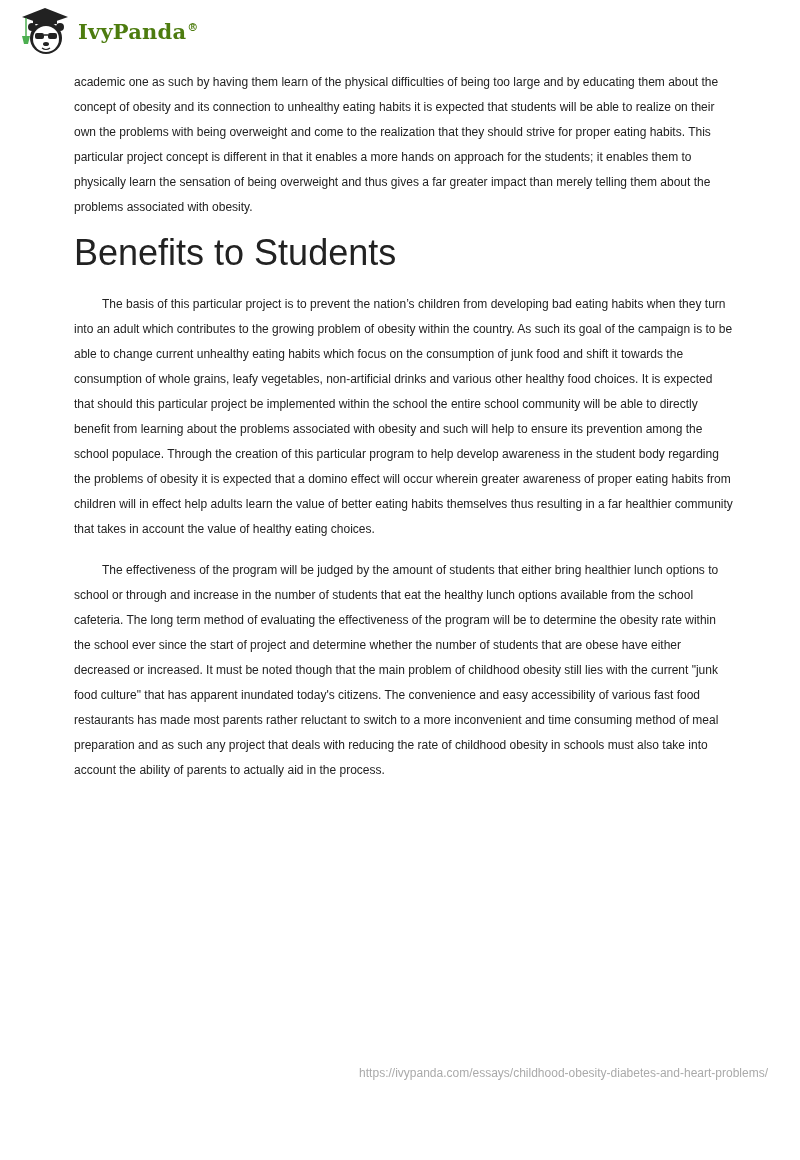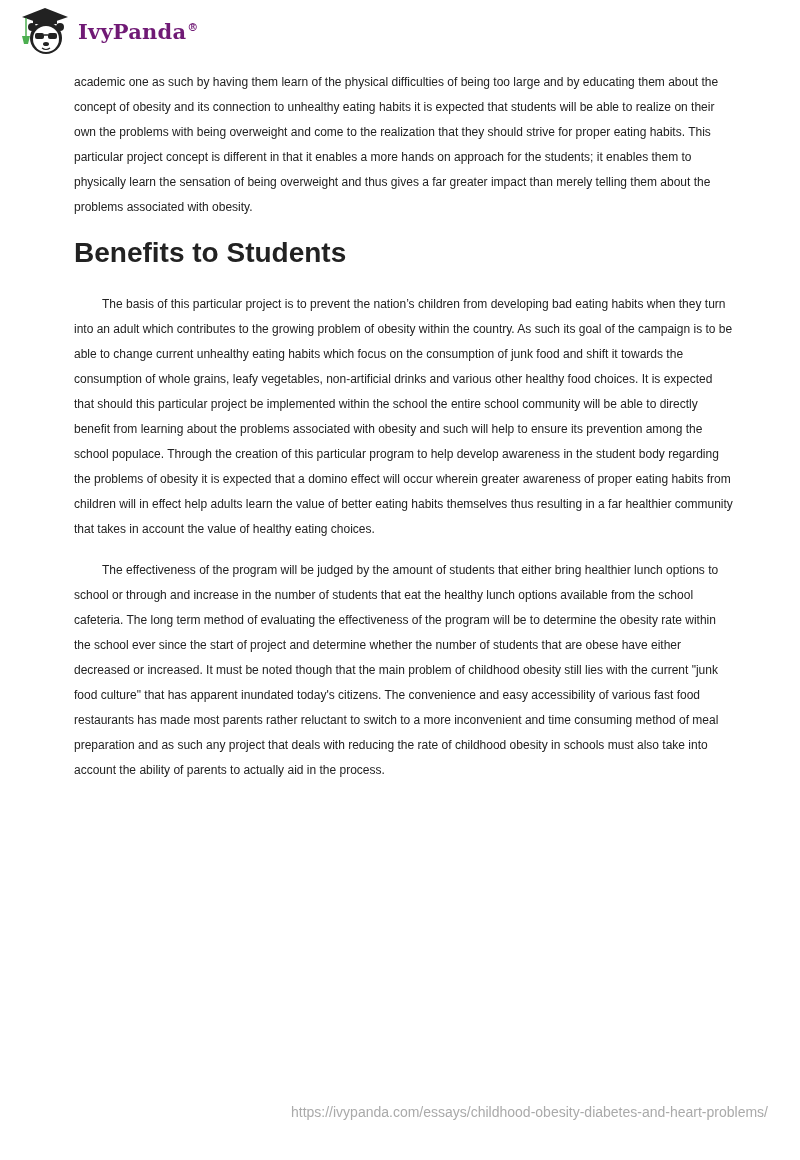--- a/index.html
+++ b/index.html
@@ -1,27 +1,27 @@
 <!DOCTYPE html>
 <html><head>
 <meta charset="utf-8">
 <style>
   html, body { margin:0; padding:0; background:#ffffff; }
   body { width:800px; height:1160px; position:relative; overflow:hidden; font-family:"Liberation Sans", sans-serif; color:#222; }
   .header { position:absolute; left:0; top:0; width:800px; height:62px; }
   .logo { position:absolute; left:18px; top:6px; display:flex; align-items:center; }
   .logo svg { width:54px; height:50px; }
-  .logo-text { font-family:"DejaVu Serif", serif; font-weight:bold; font-size:21px; color:#701a75; margin-left:6px; letter-spacing:0.2px; }
+  .logo-text { font-family:"DejaVu Serif", serif; font-weight:bold; font-size:21px; color:#4d7c0f; margin-left:6px; letter-spacing:0.2px; }
   .logo-text sup { font-size:11px; font-weight:bold; vertical-align:super; margin-left:1px; }
   .doc-title { position:absolute; right:32px; top:14px; font-size:12.5px; color:#888; }
   .content { position:absolute; left:74px; top:70px; width:660px; }
   p { margin:0 0 16px 0; font-size:12px; line-height:25px; color:#222; }
   p.indent { text-indent:28px; }
-  h2 { font-size:28px; font-weight:bold; margin:14px 0 22px 0; line-height:34px; color:#222; }
-  .footer-url { position:absolute; right:32px; top:1104px; font-size:14px; color:#aaa; }
+  h2 { font-size:36px; font-weight:normal; margin:14px 0 22px 0; line-height:34px; color:#222; }
+  .footer-url { position:absolute; right:32px; top:1066px; font-size:12px; color:#aaa; }
 </style>
 </head>
 <body>
 
 <div class="header">
   <div class="logo">
     <svg viewBox="0 0 54 50">
 
       <polygon points="27,2 50,11 27,19 4,11" fill="#222"></polygon>
       <rect x="15" y="12" width="24" height="6" fill="#222"></rect>

